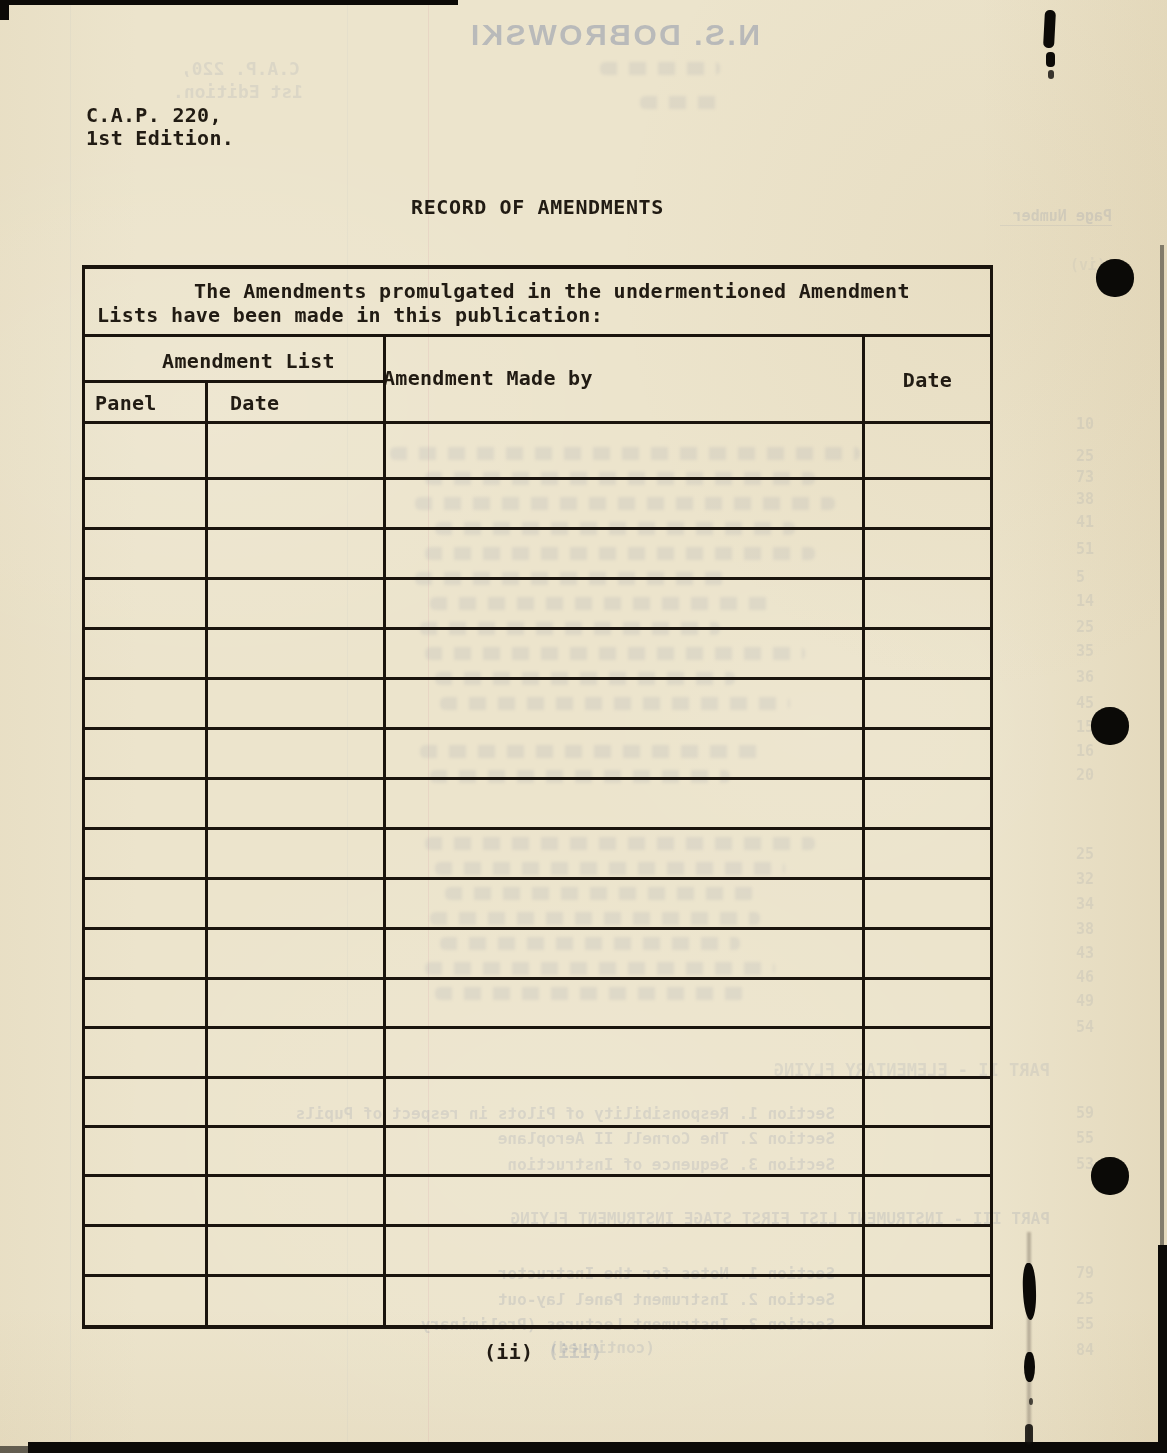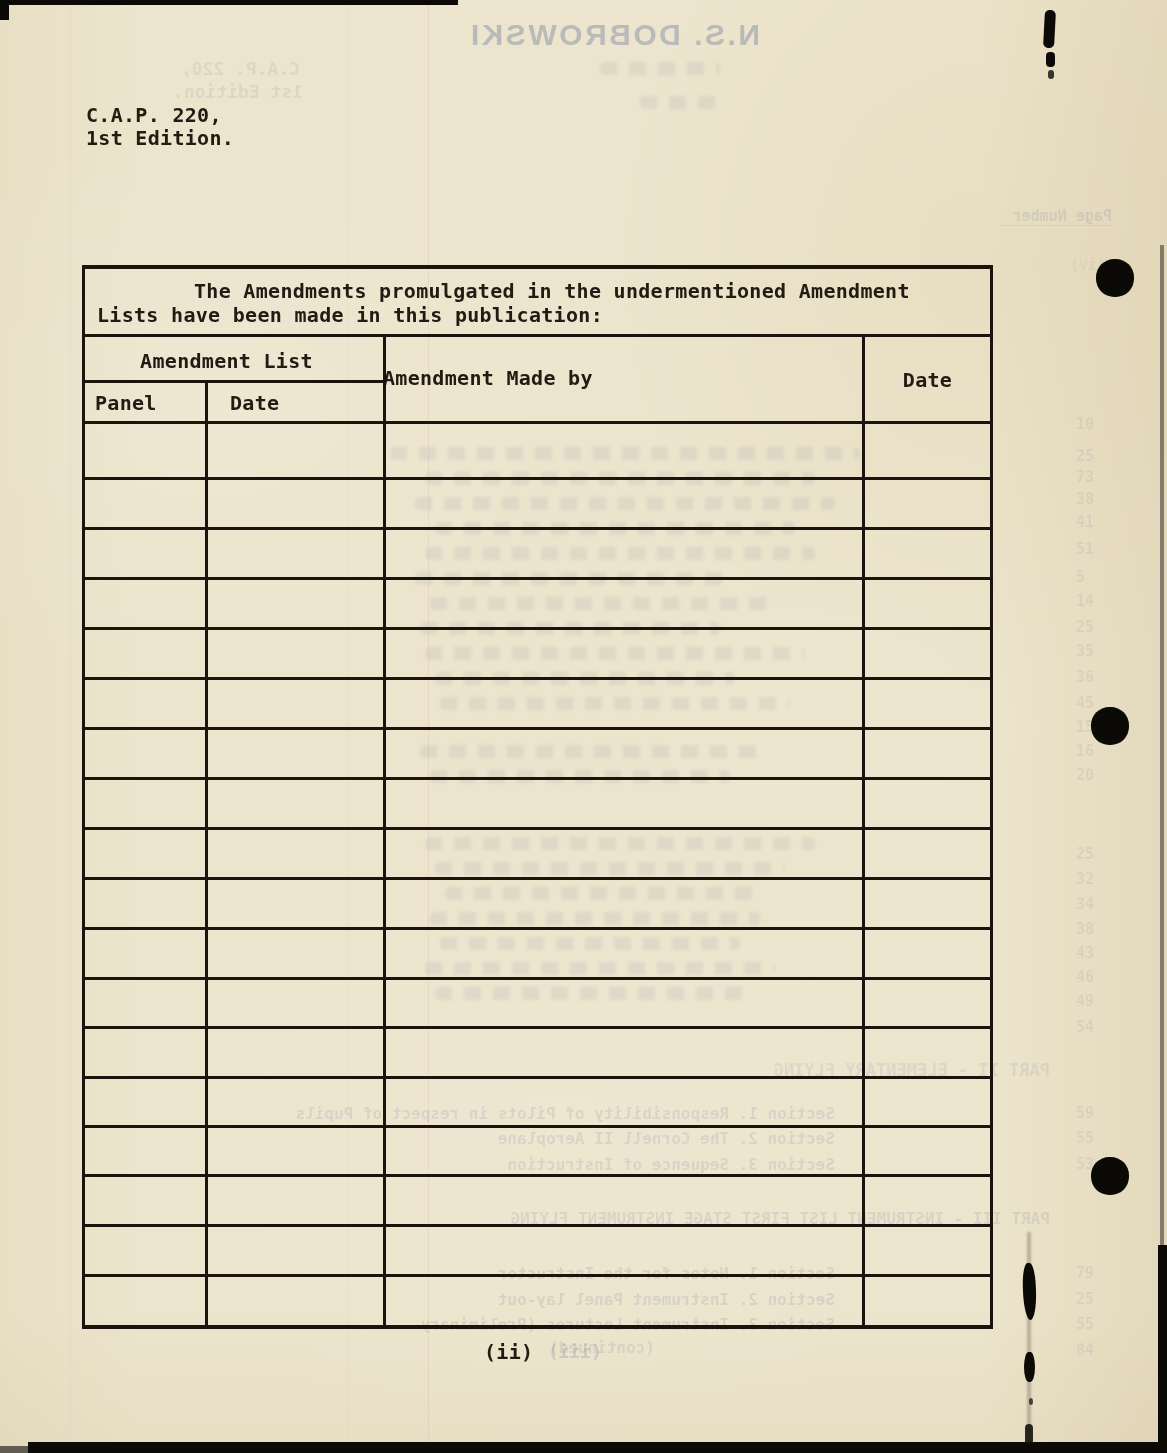--- a/index.html
+++ b/index.html
@@ -112,26 +112,27 @@
       <div class="smudge" style="left: 445px; top: 887px; width: 310px;"></div>
       <div class="smudge" style="left: 430px; top: 912px; width: 330px;"></div>
       <div class="smudge" style="left: 440px; top: 937px; width: 300px;"></div>
       <div class="smudge" style="left: 425px; top: 962px; width: 350px;"></div>
       <div class="smudge" style="left: 435px; top: 987px; width: 310px;"></div>
     </div>
 
   <div class="tw" style="left:86px;top:103px;">C.A.P. 220,</div>
   <div class="tw" style="left:86px;top:126px;">1st Edition.</div>
 
+  <div class="tw" style="left:82px;top:195px;width:911px;text-align:center;letter-spacing:0.6px;">RECORD OF AMENDMENTS</div>
 
   <div>
 
     <div class="tw" style="left:97px;top:279px;width:850px;white-space:normal;text-indent:97px;">The Amendments promulgated in the undermentioned Amendment Lists have been made in this publication:</div>
 
-    <div class="tw" style="left:76px;top:349px;width:301px;text-align:center;">Amendment List</div>
+    <div class="tw" style="left:86px;top:349px;width:301px;text-align:center;padding-left:12px;">Amendment List</div>
     <div class="tw" style="left:95px;top:391px;">Panel</div>
     <div class="tw" style="left:230px;top:391px;">Date</div>
     <div class="tw" style="left:383px;top:366px;width:479px;">Amendment Made by</div>
     <div class="tw" style="left:862px;top:368px;width:131px;text-align:center;">Date</div>
 
     <div class="hline" style="left:82px;top:265px;width:911px;height:4px;"></div>
     <div class="hline" style="left:82px;top:334px;width:911px;"></div>
     <div class="hline" style="left:82px;top:380px;width:301px;"></div>
     <div class="hline" style="left:82px;top:421px;width:911px;"></div>
     <div class="hline" style="left:82px;top:1325px;width:911px;height:4px;"></div>

